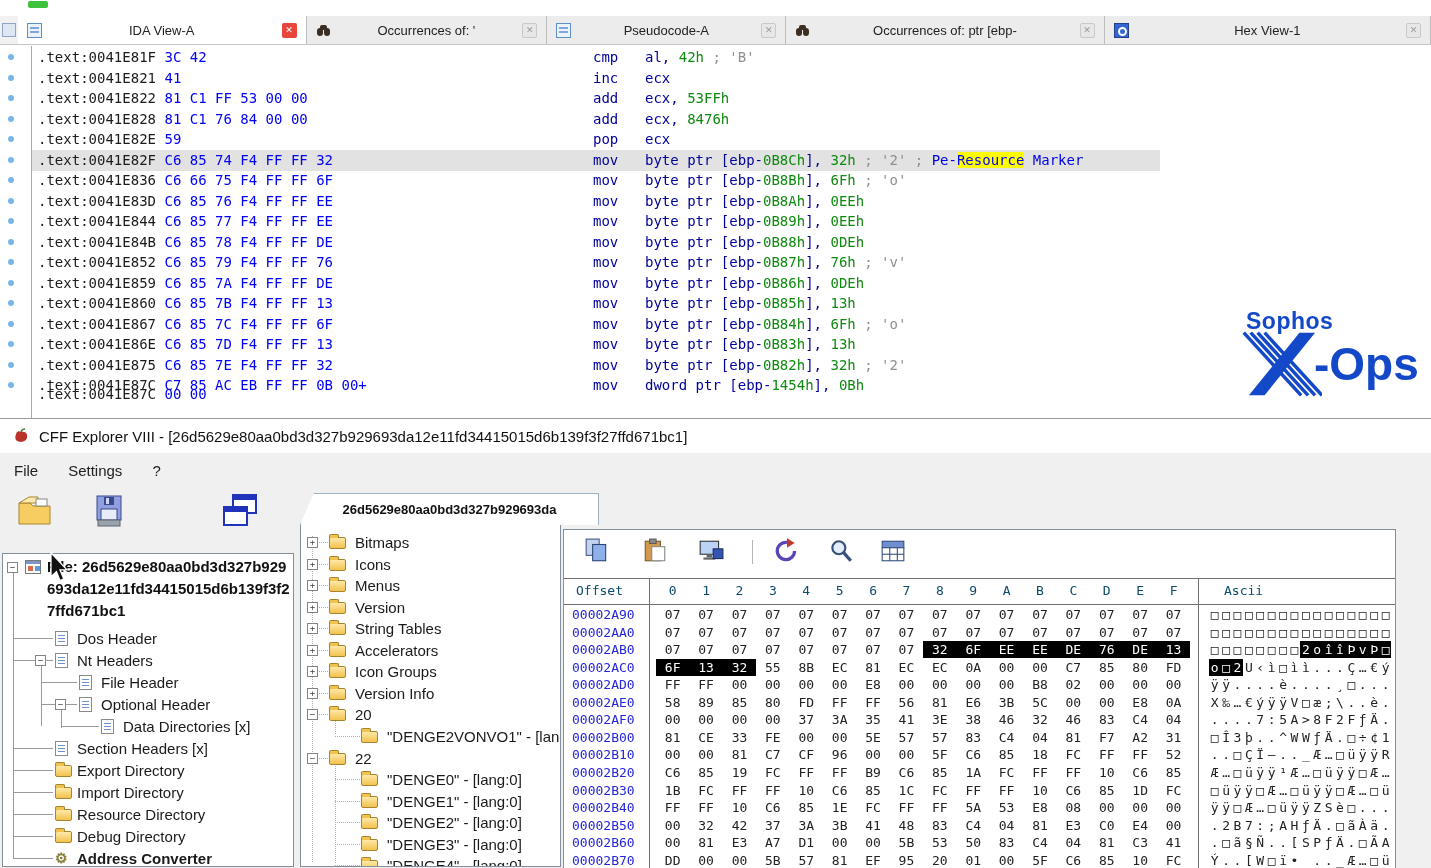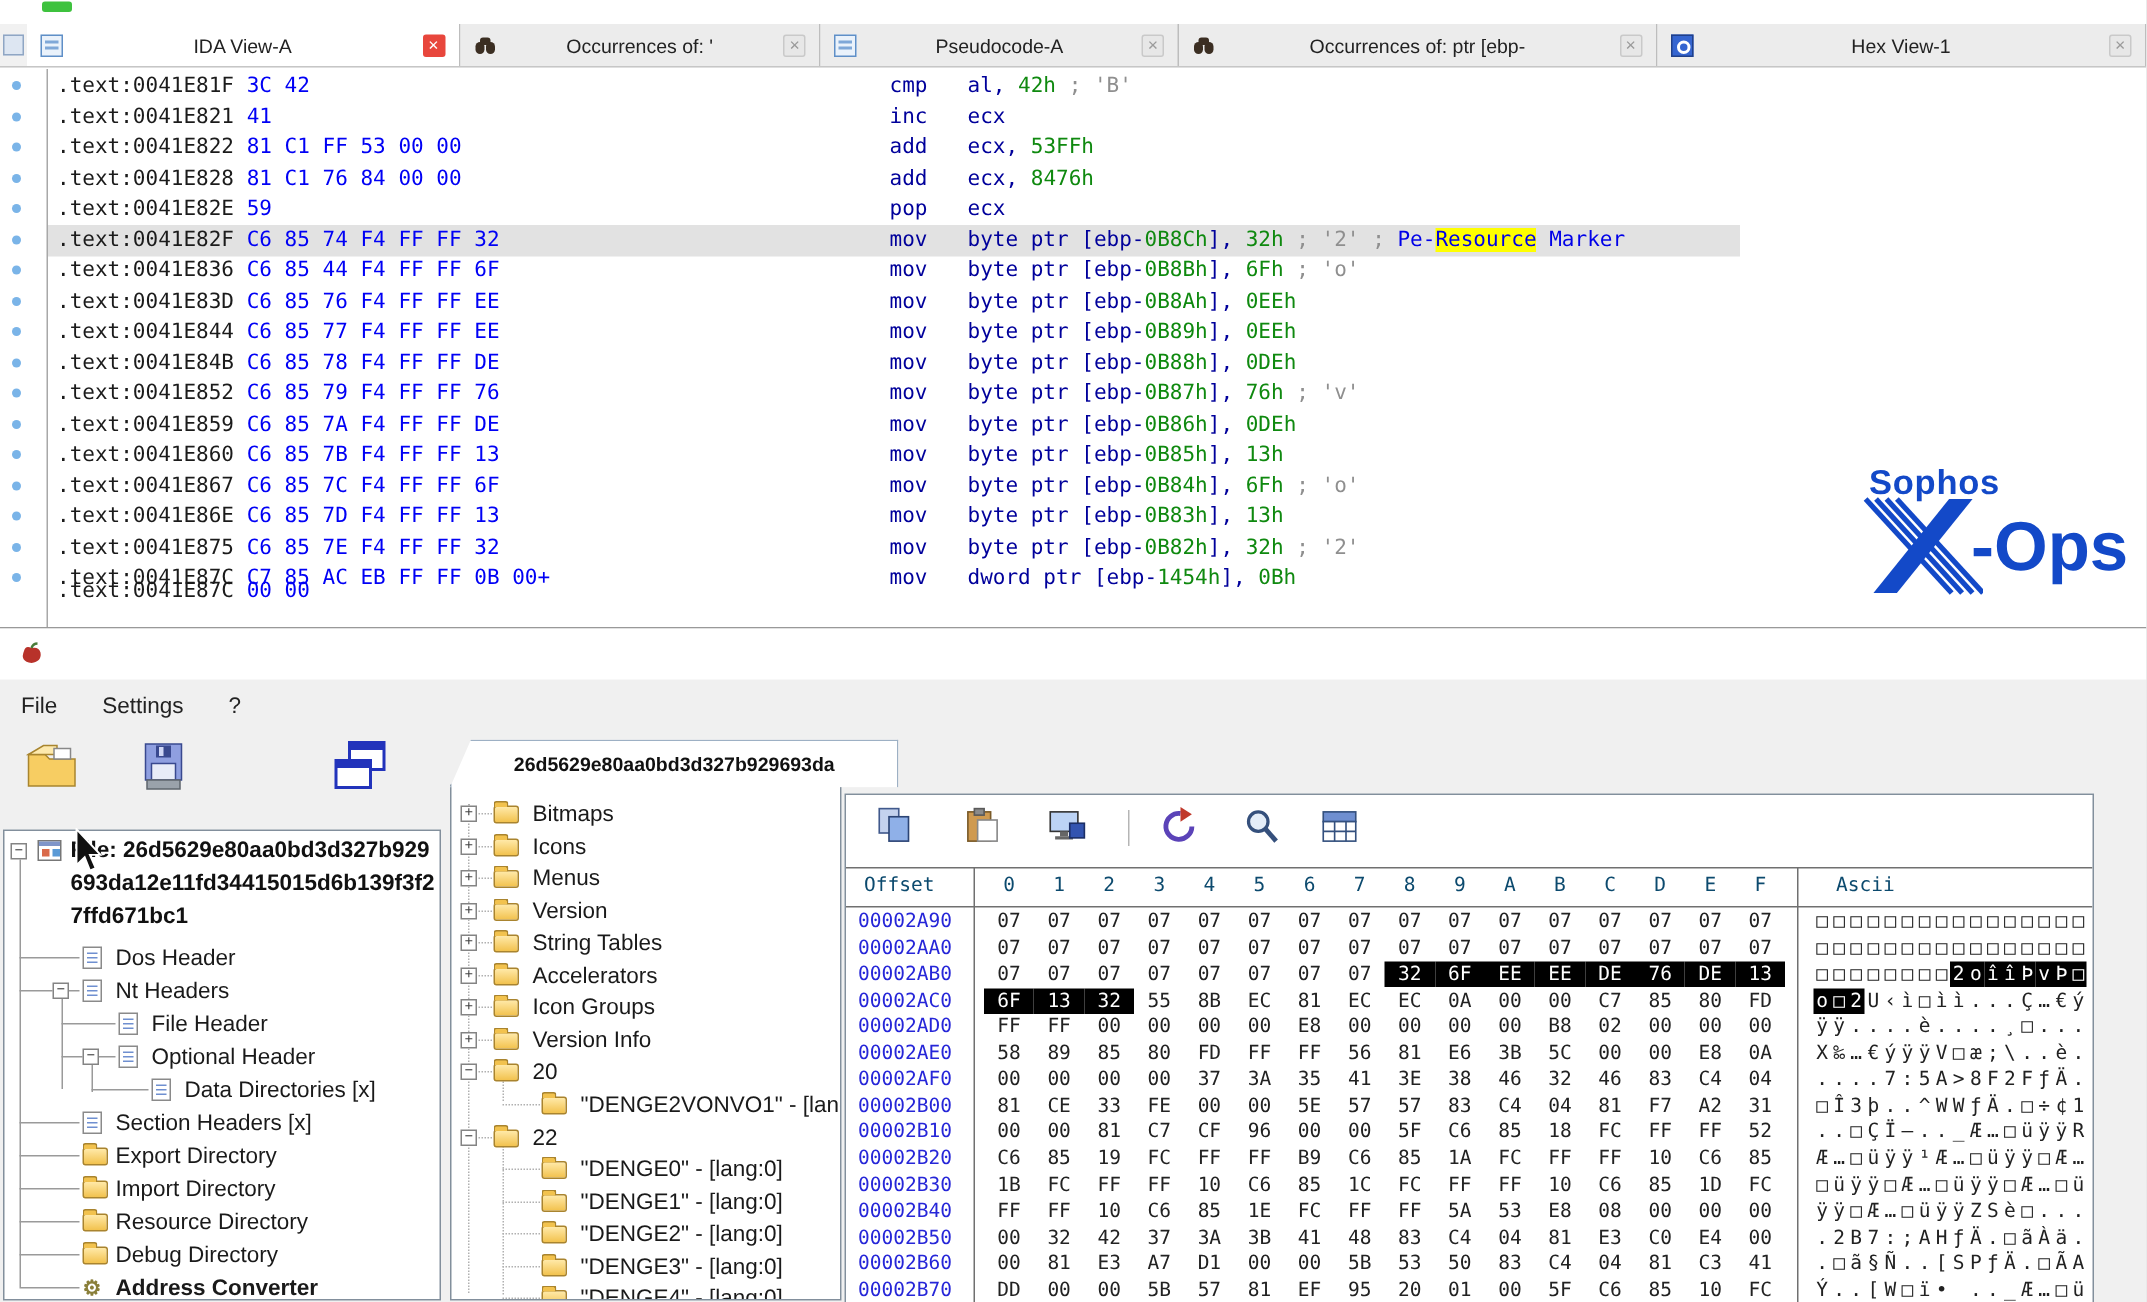--- a/index.html
+++ b/index.html
@@ -148,21 +148,21 @@
           <span class="closebox gray">✕</span>
         </div>
       </div>
     <div id="ida-code">
         <div class="irow" style="top: 1px;"><span class="dot"></span><span class="fa"><span class="addr">.text:0041E81F</span> <span class="bytes">3C 42</span></span><span class="fm">cmp</span><span class="fo"><span class="sr">al, </span><span class="sn">42h</span><span class="sc"> ; 'B'</span></span></div>
         <div class="irow" style="top: 21.5px;"><span class="dot"></span><span class="fa"><span class="addr">.text:0041E821</span> <span class="bytes">41</span></span><span class="fm">inc</span><span class="fo"><span class="sr">ecx</span></span></div>
         <div class="irow" style="top: 42px;"><span class="dot"></span><span class="fa"><span class="addr">.text:0041E822</span> <span class="bytes">81 C1 FF 53 00 00</span></span><span class="fm">add</span><span class="fo"><span class="sr">ecx, </span><span class="sn">53FFh</span></span></div>
         <div class="irow" style="top: 62.5px;"><span class="dot"></span><span class="fa"><span class="addr">.text:0041E828</span> <span class="bytes">81 C1 76 84 00 00</span></span><span class="fm">add</span><span class="fo"><span class="sr">ecx, </span><span class="sn">8476h</span></span></div>
         <div class="irow" style="top: 83px;"><span class="dot"></span><span class="fa"><span class="addr">.text:0041E82E</span> <span class="bytes">59</span></span><span class="fm">pop</span><span class="fo"><span class="sr">ecx</span></span></div>
         <div class="irow" style="top: 103.5px;"><div class="bgband"></div><span class="dot"></span><span class="fa"><span class="addr">.text:0041E82F</span> <span class="bytes">C6 85 74 F4 FF FF 32</span></span><span class="fm">mov</span><span class="fo"><span class="sr">byte ptr [ebp-</span><span class="sn">0B8Ch</span><span class="sr">], </span><span class="sn">32h</span><span class="sc"> ; '2'</span><span class="sc"> ; </span><span class="scb">Pe-</span><span class="shl">Resource</span><span class="scb"> Marker</span></span></div>
-        <div class="irow" style="top: 124px;"><span class="dot"></span><span class="fa"><span class="addr">.text:0041E836</span> <span class="bytes">C6 85 44 F4 FF FF 6F</span></span><span class="fm">mov</span><span class="fo"><span class="sr">byte ptr [ebp-</span><span class="sn">0B8Bh</span><span class="sr">], </span><span class="sn">6Fh</span><span class="sc"> ; 'o'</span></span></div>
+        <div class="irow" style="top: 124px;"><span class="dot"></span><span class="fa"><span class="addr">.text:0041E836</span> <span class="bytes">C6 66 75 F4 FF FF 6F</span></span><span class="fm">mov</span><span class="fo"><span class="sr">byte ptr [ebp-</span><span class="sn">0B8Bh</span><span class="sr">], </span><span class="sn">6Fh</span><span class="sc"> ; 'o'</span></span></div>
         <div class="irow" style="top: 144.5px;"><span class="dot"></span><span class="fa"><span class="addr">.text:0041E83D</span> <span class="bytes">C6 85 76 F4 FF FF EE</span></span><span class="fm">mov</span><span class="fo"><span class="sr">byte ptr [ebp-</span><span class="sn">0B8Ah</span><span class="sr">], </span><span class="sn">0EEh</span></span></div>
         <div class="irow" style="top: 165px;"><span class="dot"></span><span class="fa"><span class="addr">.text:0041E844</span> <span class="bytes">C6 85 77 F4 FF FF EE</span></span><span class="fm">mov</span><span class="fo"><span class="sr">byte ptr [ebp-</span><span class="sn">0B89h</span><span class="sr">], </span><span class="sn">0EEh</span></span></div>
         <div class="irow" style="top: 185.5px;"><span class="dot"></span><span class="fa"><span class="addr">.text:0041E84B</span> <span class="bytes">C6 85 78 F4 FF FF DE</span></span><span class="fm">mov</span><span class="fo"><span class="sr">byte ptr [ebp-</span><span class="sn">0B88h</span><span class="sr">], </span><span class="sn">0DEh</span></span></div>
         <div class="irow" style="top: 206px;"><span class="dot"></span><span class="fa"><span class="addr">.text:0041E852</span> <span class="bytes">C6 85 79 F4 FF FF 76</span></span><span class="fm">mov</span><span class="fo"><span class="sr">byte ptr [ebp-</span><span class="sn">0B87h</span><span class="sr">], </span><span class="sn">76h</span><span class="sc"> ; 'v'</span></span></div>
         <div class="irow" style="top: 226.5px;"><span class="dot"></span><span class="fa"><span class="addr">.text:0041E859</span> <span class="bytes">C6 85 7A F4 FF FF DE</span></span><span class="fm">mov</span><span class="fo"><span class="sr">byte ptr [ebp-</span><span class="sn">0B86h</span><span class="sr">], </span><span class="sn">0DEh</span></span></div>
         <div class="irow" style="top: 247px;"><span class="dot"></span><span class="fa"><span class="addr">.text:0041E860</span> <span class="bytes">C6 85 7B F4 FF FF 13</span></span><span class="fm">mov</span><span class="fo"><span class="sr">byte ptr [ebp-</span><span class="sn">0B85h</span><span class="sr">], </span><span class="sn">13h</span></span></div>
         <div class="irow" style="top: 267.5px;"><span class="dot"></span><span class="fa"><span class="addr">.text:0041E867</span> <span class="bytes">C6 85 7C F4 FF FF 6F</span></span><span class="fm">mov</span><span class="fo"><span class="sr">byte ptr [ebp-</span><span class="sn">0B84h</span><span class="sr">], </span><span class="sn">6Fh</span><span class="sc"> ; 'o'</span></span></div>
         <div class="irow" style="top: 288px;"><span class="dot"></span><span class="fa"><span class="addr">.text:0041E86E</span> <span class="bytes">C6 85 7D F4 FF FF 13</span></span><span class="fm">mov</span><span class="fo"><span class="sr">byte ptr [ebp-</span><span class="sn">0B83h</span><span class="sr">], </span><span class="sn">13h</span></span></div>
         <div class="irow" style="top: 308.5px;"><span class="dot"></span><span class="fa"><span class="addr">.text:0041E875</span> <span class="bytes">C6 85 7E F4 FF FF 32</span></span><span class="fm">mov</span><span class="fo"><span class="sr">byte ptr [ebp-</span><span class="sn">0B82h</span><span class="sr">], </span><span class="sn">32h</span><span class="sc"> ; '2'</span></span></div>
         <div class="irow" style="top: 329px;"><span class="dot"></span><span class="fa"><span class="addr">.text:0041E87C</span> <span class="bytes">C7 85 AC EB FF FF 0B 00+</span></span><span class="fm">mov</span><span class="fo"><span class="sr">dword ptr [ebp-</span><span class="sn">1454h</span><span class="sr">], </span><span class="sn">0Bh</span></span></div>
@@ -186,20 +186,21 @@
       <span class="s2">-Ops</span>
     </div>
   </div>
 
   <section id="cff">
     <div id="cff-title">
       <svg width="18" height="16" viewBox="0 0 18 16">
         <path d="M4,6 Q1,13 9,14 Q16,13 15,7 Q14,3 9,4 Q5,2 4,6 Z" fill="#b8322a"></path>
         <path d="M9,4 Q10,1 13,1" stroke="#4a7d3a" stroke-width="1.6" fill="none"></path>
       </svg>
+      <span>CFF Explorer VIII - [26d5629e80aa0bd3d327b929693da12e11fd34415015d6b139f3f27ffd671bc1]</span>
     </div>
     <div id="cff-menu">
         <span class="menu-item">File</span>
         <span class="menu-item">Settings</span>
         <span class="menu-item">?</span>
       </div>
 
     <svg class="tbtn" style="left:16px" width="38" height="36" viewBox="0 0 38 36">
       <polygon points="3,10 14,10 17,13 34,13 34,31 3,31" fill="#f7cd62" stroke="#a8852f"></polygon>
       <polygon points="3,10 13,4 22,4 22,10" fill="#fde9ad" stroke="#a8852f"></polygon>

